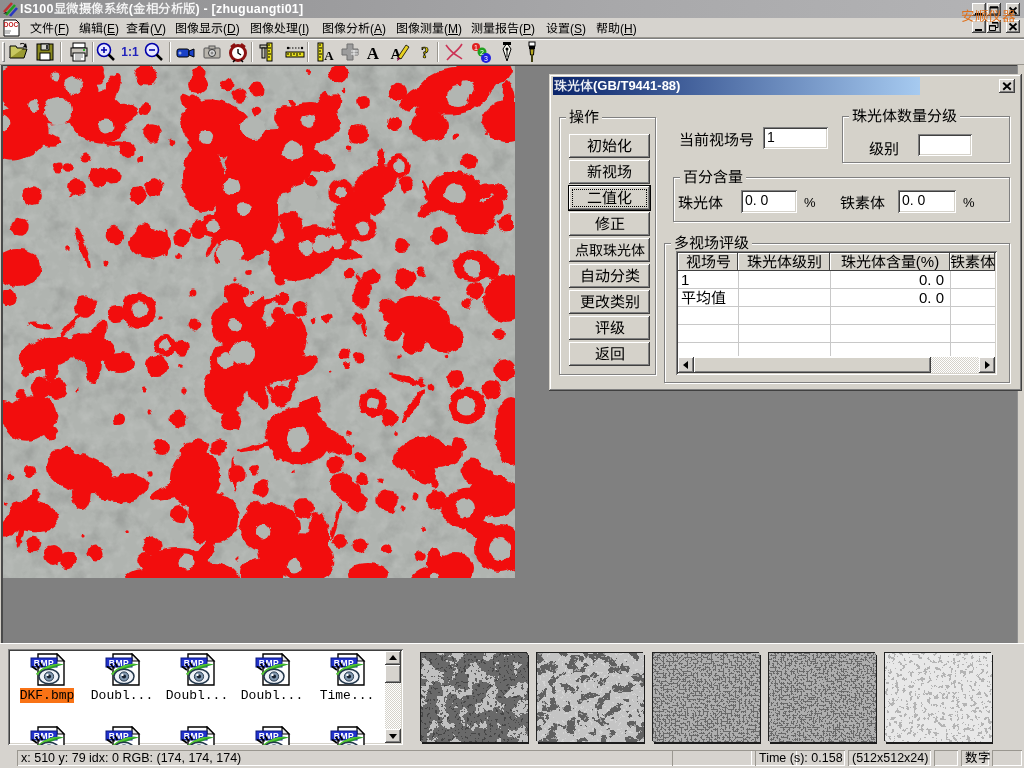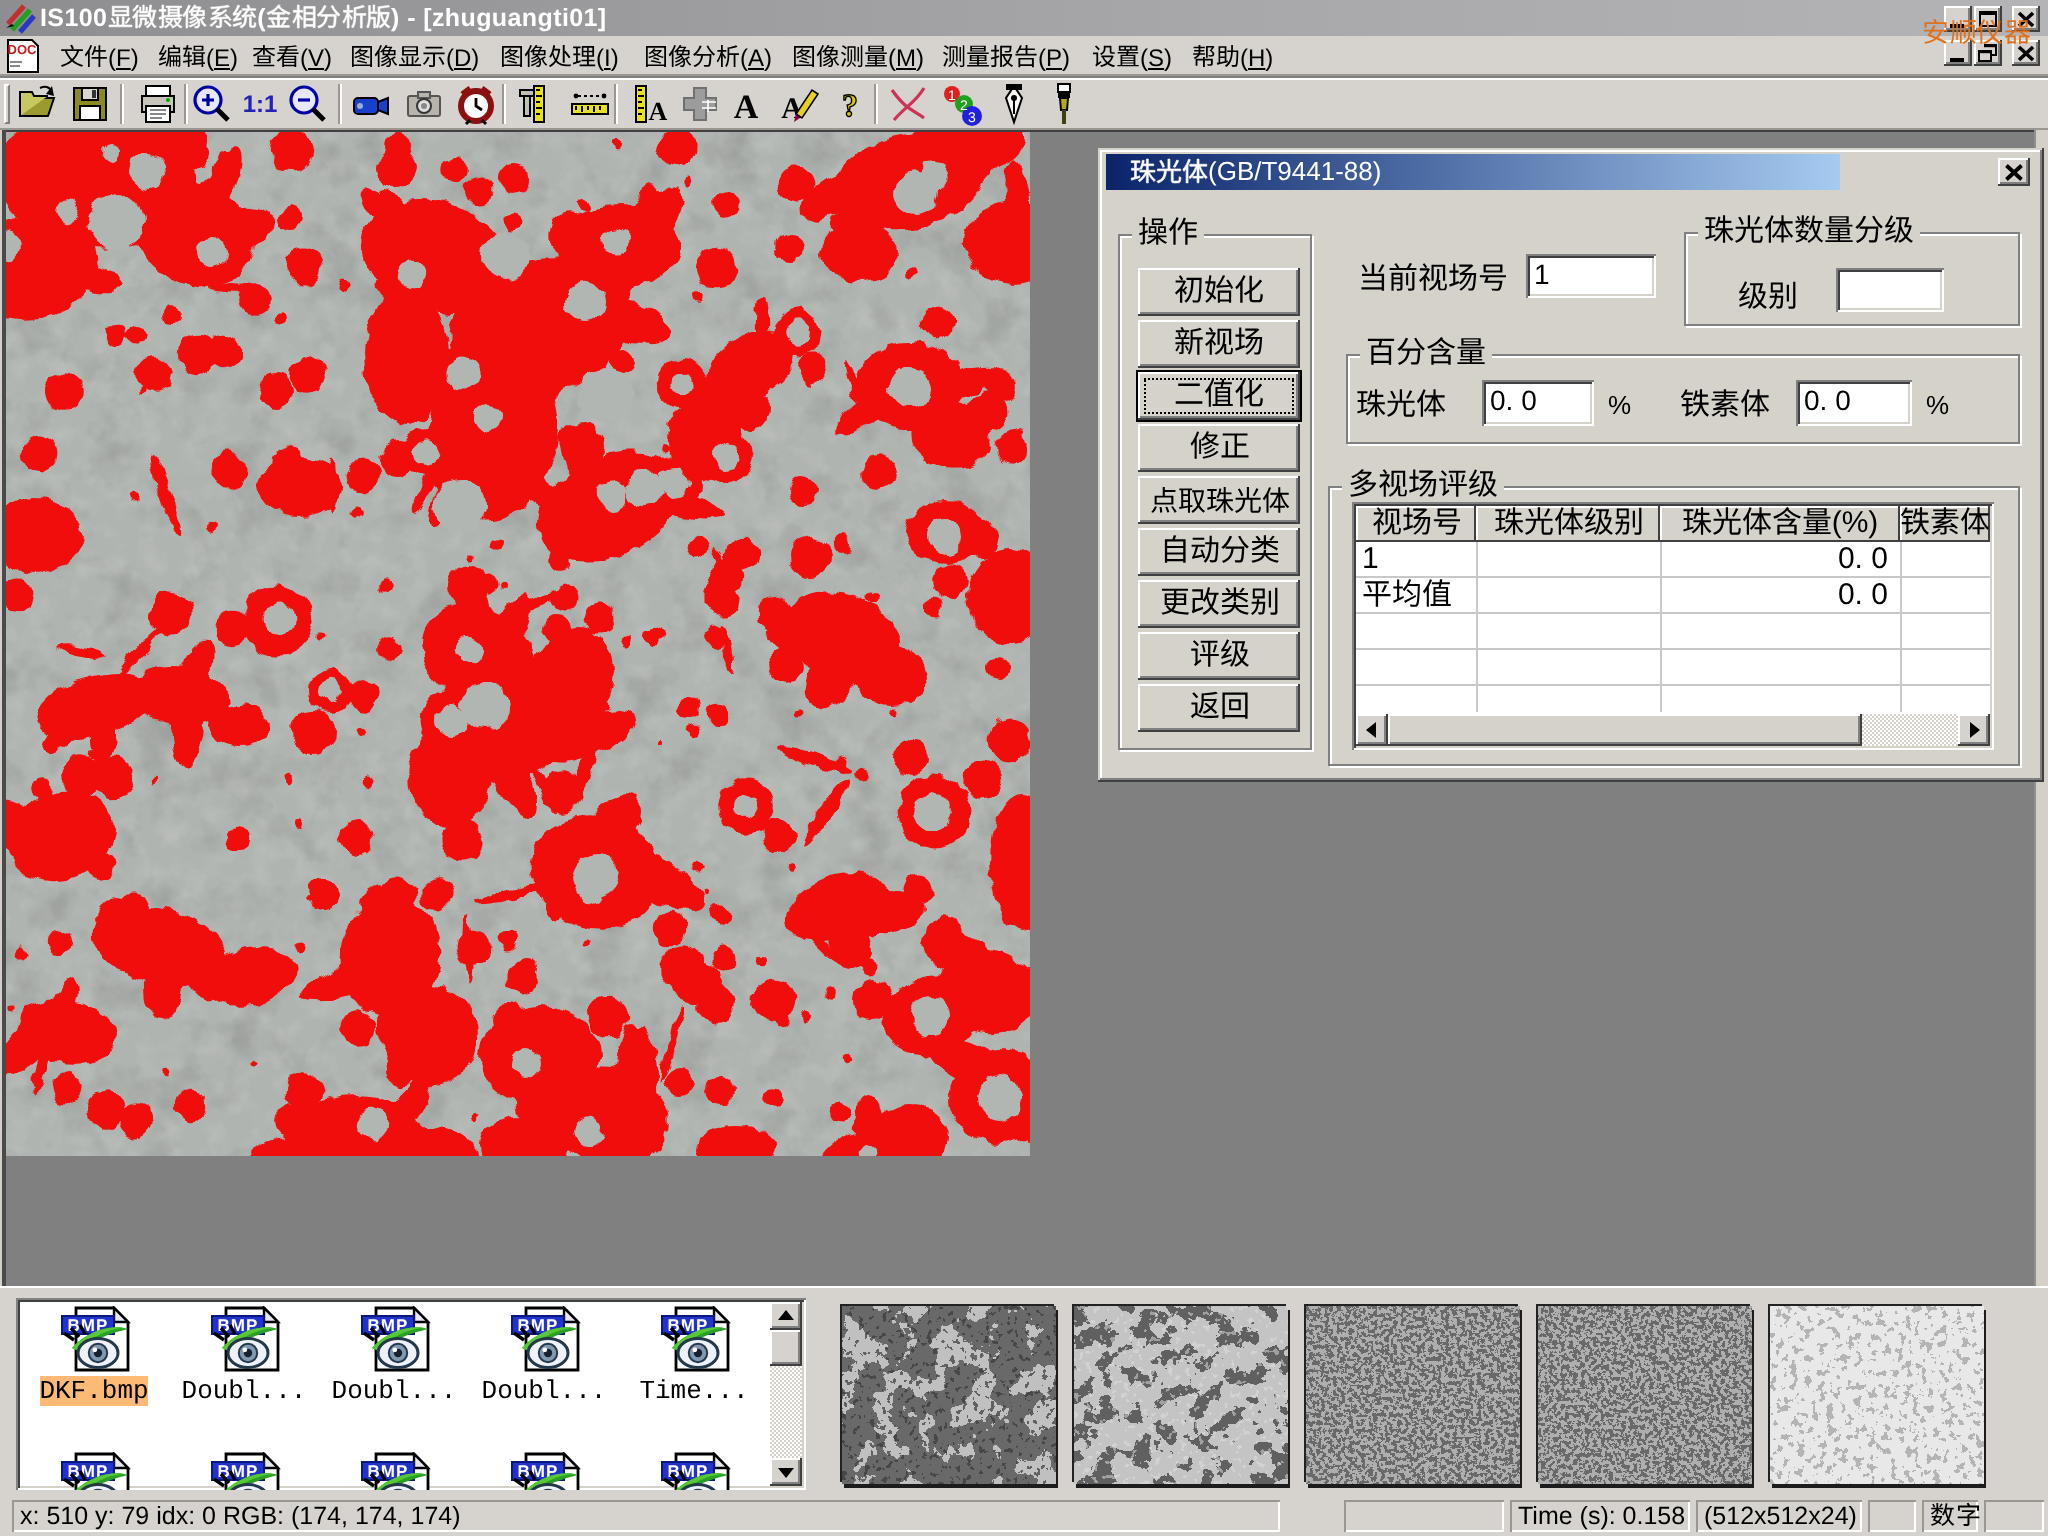--- a/index.html
+++ b/index.html
@@ -10,36 +10,36 @@
 #menubar{position:absolute;left:0;top:18px;width:1024px;height:20px;background:#d6d3ce;font-size:12px;color:#000;border-bottom:1px solid #9a9790}
 .mi{position:absolute;top:4px}
 #toolbar{position:absolute;left:0;top:39px;width:1024px;height:26px;background:#d6d3ce;border-top:1px solid #fff;border-bottom:1px solid #9a9790}
 .tbi{position:absolute;top:1px;width:22px;height:22px}
 .tsep{position:absolute;top:2px;width:2px;height:20px;border-left:1px solid #9a9790;border-right:1px solid #fff}
 .grip{position:absolute;left:2px;top:2px;width:3px;height:20px;border:1px solid;border-color:#fff #808080 #808080 #fff}
 #client{position:absolute;left:0;top:65px;width:1024px;height:578px;background:#808080;border-top:1px solid #404040}
 .wb{position:absolute;background:#d6d3ce;box-shadow:inset -1px -1px 0 #404040,inset 1px 1px 0 #fff,inset -2px -2px 0 #808080;z-index:30}
 #wm{position:absolute;left:961px;top:9px;color:#e0701a;font-weight:bold;font-size:13.5px;z-index:40;letter-spacing:0}
 #dlg{position:absolute;left:549px;top:74px;width:473px;height:317px;background:#d5d2ca;box-shadow:inset -1px -1px 0 #404040,inset 1px 1px 0 #d5d2ca,inset -2px -2px 0 #808080,inset 2px 2px 0 #fff;z-index:10;font-size:15px}
-#dlgtitle{position:absolute;left:4px;top:3px;width:367px;height:18px;background:linear-gradient(90deg,#0a246a,#a6caf0);color:#fff;font-weight:normal;font-size:13px;line-height:18px;padding-left:12px}
+#dlgtitle{position:absolute;left:4px;top:3px;width:367px;height:18px;background:linear-gradient(90deg,#0a246a,#a6caf0);color:#fff;font-weight:bold;font-size:13px;line-height:18px;padding-left:1px}
 .grp{position:absolute;border:1px solid #808080;box-shadow:inset 1px 1px 0 #fff,1px 1px 0 #fff}
 .grplab{position:absolute;background:#d5d2ca;padding:0 3px;z-index:2}
 .btn{position:absolute;left:20px;width:81px;height:24px;background:#d5d2ca;box-shadow:inset -1px -1px 0 #404040,inset 1px 1px 0 #fff,inset -2px -2px 0 #808080,inset 2px 2px 0 #d5d2ca;text-align:center;line-height:24px;font-size:15px}
 .btnf{outline:1px solid #000}
 .btnf::after{content:"";position:absolute;left:3px;top:3px;right:3px;bottom:3px;border:1px dotted #000}
 .fld{position:absolute;background:#fff;box-shadow:inset 1px 1px 0 #808080,inset -1px -1px 0 #fff,inset 2px 2px 0 #404040,inset -2px -2px 0 #d5d2ca;font-size:14px;padding:2px 0 0 4px}
 .lab{position:absolute;white-space:nowrap}
 #tbl{position:absolute;left:127px;top:177px;width:321px;height:124px;background:#fff;box-shadow:inset 1px 1px 0 #808080,inset -1px -1px 0 #fff,inset 2px 2px 0 #404040,inset -2px -2px 0 #d5d2ca}
 .hc{position:absolute;top:2px;height:18px;background:#d5d2ca;box-shadow:inset -1px -1px 0 #404040,inset 1px 1px 0 #fff;text-align:center;font-size:15px;line-height:18px}
 .tr{position:absolute;border-bottom:1px solid #c8c8c8;height:18px;font-size:15px}
 #panel{position:absolute;left:0;top:643px;width:1024px;height:105px;background:#d6d3ce;border-top:1px solid #fff}
 #filebox{position:absolute;left:8px;top:5px;width:395px;height:96px;background:#fff;overflow:hidden;box-shadow:inset 1px 1px 0 #808080,inset -1px -1px 0 #fff,inset 2px 2px 0 #404040,inset -2px -2px 0 #d5d2ca}
 .fico{position:absolute}
 .flab{position:absolute;width:76px;text-align:center;font-family:"Liberation Mono",monospace;font-size:13px;white-space:nowrap}
-.sel span{background:#fdba74}
+.sel span{background:#f97316}
 .th{position:absolute;top:8px;width:107px;height:89px;border:1px solid #222;box-shadow:2px 3px 0 #1c1c1c;background:#888}
 #sbar{position:absolute;left:0;top:748px;width:1024px;height:20px;background:#d6d3ce;font-size:12.5px}
 .seg{position:absolute;top:2px;height:16px;box-shadow:inset 1px 1px 0 #9a9790,inset -1px -1px 0 #fff;padding:1px 4px;white-space:nowrap}
 .sbtn{position:absolute;background:#d6d3ce;box-shadow:inset -1px -1px 0 #404040,inset 1px 1px 0 #fff,inset -2px -2px 0 #808080}
 
 </style></head><body>
 <svg width="0" height="0" style="position:absolute">
     <defs>
       <path id="u4e8c" d="M141 183V264H860V183ZM57 776V860H945V776Z"></path>
       <path id="u4eea" d="M540 93C585 158 633 246 653 299L716 263C696 210 646 126 601 63ZM838 98C802 312 746 499 632 646C532 507 472 325 436 113L364 124C406 360 471 557 580 707C502 788 402 854 271 903C286 918 307 945 316 961C445 910 546 844 625 764C701 849 794 916 912 962C924 942 948 912 966 897C848 855 754 789 679 704C807 546 871 344 913 111ZM266 44C210 196 117 346 18 443C32 460 53 499 61 517C96 481 130 439 162 394V958H234V281C274 212 309 139 338 65Z"></path>
@@ -1211,21 +1211,21 @@
           <feTurbulence type="fractalNoise" baseFrequency="0.28" numOctaves="3" seed="41"></feTurbulence>
           <feColorMatrix type="matrix" values="0 0 0 0 0.659  0 0 0 0 0.659  0 0 0 0 0.659  1.3 0 0 0 -0.29"></feColorMatrix>
           <feComponentTransfer>
             <feFuncA type="discrete" tableValues="0 1"></feFuncA>
           </feComponentTransfer>
         </filter>
         <rect width="107" height="89" filter="url(#tf41_0)" opacity="0.8"></rect>
       </svg></div>
 </div>
 <div id="sbar">
-<div class="seg" style="left:6px;width:634px">x: 510 y: 79 idx: 0 RGB: (174, 174, 174)</div>
+<div class="seg" style="left:17px;width:780px">x: 510 y: 79 idx: 0 RGB: (174, 174, 174)</div>
 <div class="seg" style="left:672px;width:80px"></div>
 <div class="seg" style="left:755px;width:90px">Time (s): 0.158</div>
 <div class="seg" style="left:848px;width:83px">(512x512x24)</div>
 <div class="seg" style="left:934px;width:24px"></div>
 <div class="seg" style="left:961px;width:28px"><svg class="cj" viewBox="0 0 1000 1000">
         <use href="#u6570"></use>
       </svg><svg class="cj" viewBox="0 0 1000 1000">
         <use href="#u5b57"></use>
       </svg></div>
 <div class="seg" style="left:992px;width:30px"></div>

